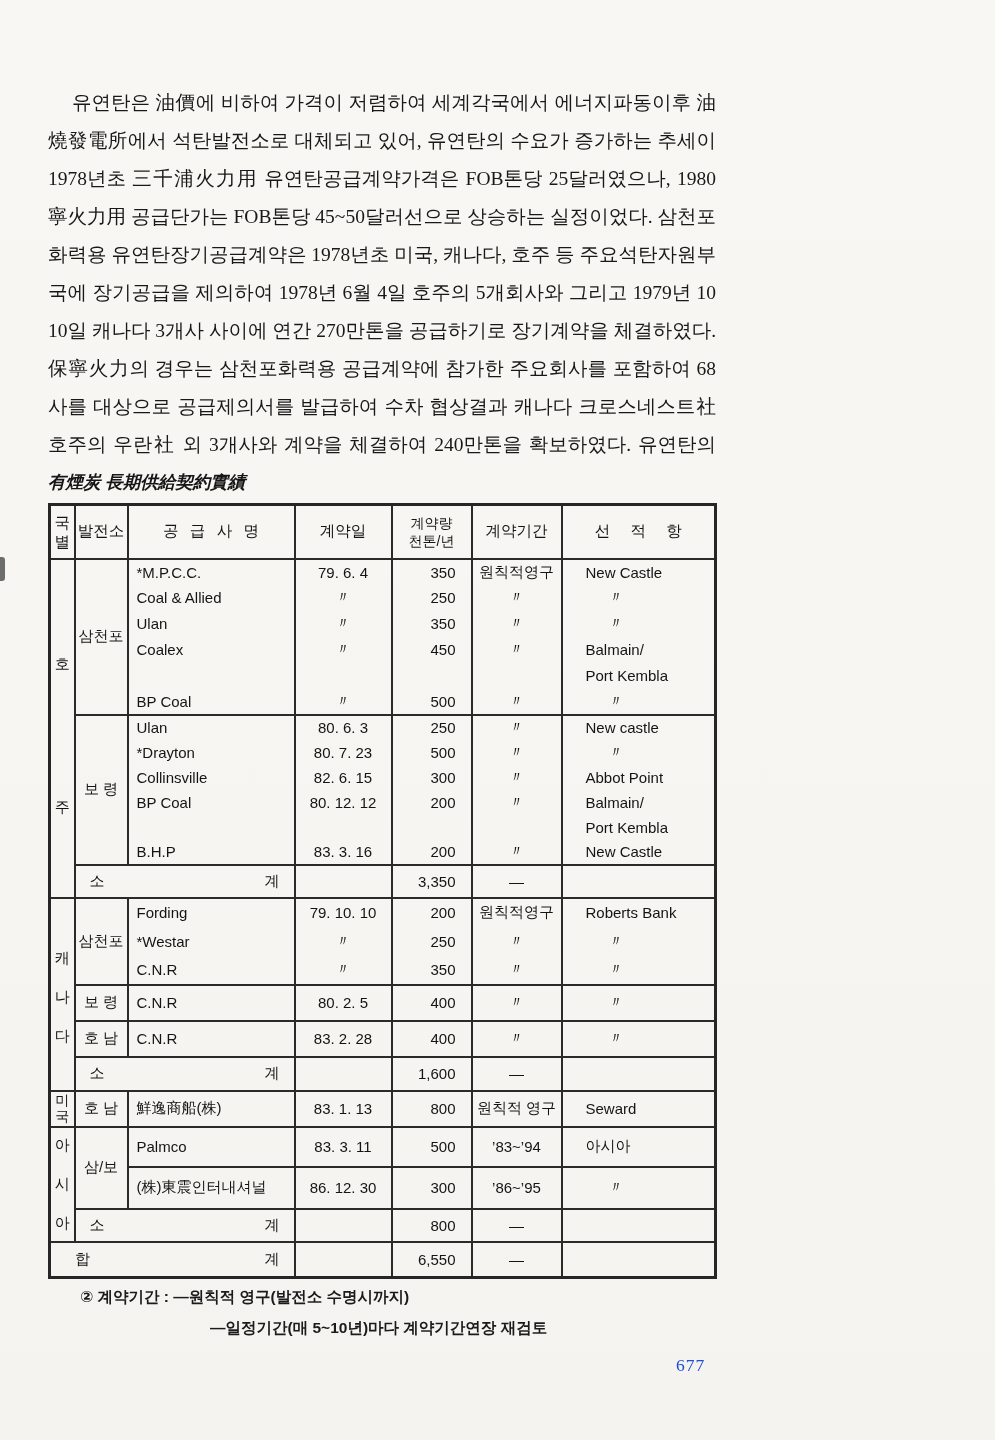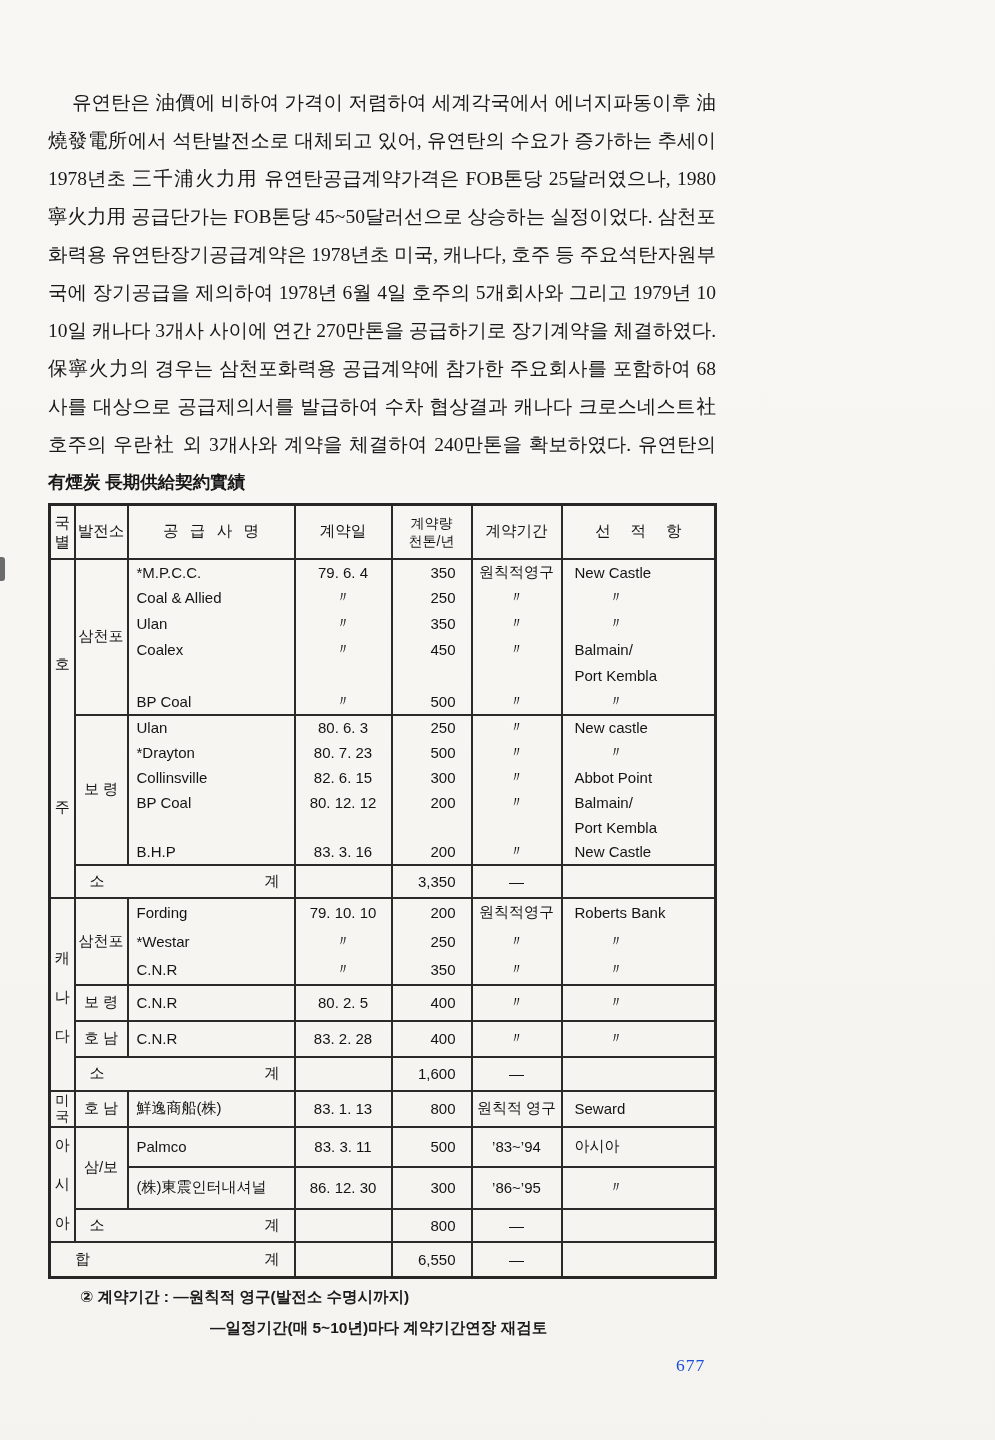--- a/index.html
+++ b/index.html
@@ -17,21 +17,21 @@
     position: absolute; left: 48px; top: 84px; width: 668px;
     font-size: 19.5px; line-height: 38px; color: #181818;
   }
   .para-line { text-align: justify; text-align-last: justify; white-space: normal; height: 38px; overflow: hidden; }
   .para-line.indent { text-indent: 24px; }
 
   
   .tbl-title {
     position: absolute; left: 48px; top: 470px;
     font-family: "Liberation Sans", "DejaVu Sans", sans-serif;
-    font-size: 17.5px; font-weight: bold; color: #161616;
+    font-size: 17.5px; font-weight: bold; color: #161616; font-style: italic;
   }
 
   
   table.contract {
     position: absolute; left: 48px; top: 503px;
     width: 666px; table-layout: fixed; border-collapse: collapse;
     border: 3px solid #262626;
     font-family: "Liberation Sans", "DejaVu Sans", sans-serif;
     font-size: 15px; color: #141414;
     background: transparent;
@@ -41,27 +41,27 @@
     border-top: 0; border-bottom: 0;
     padding: 0; vertical-align: middle; font-weight: normal;
     overflow: hidden; white-space: nowrap;
   }
   .contract th { border-bottom: 2px solid #2a2a2a; font-size: 15.5px; text-align: center; }
   .bb  { border-bottom: 2px solid #2a2a2a !important; }
 
   .hdr-stack { line-height: 19px; font-size: 15.5px; }
   .hdr-stack-sm { line-height: 18px; font-size: 14px; }
   .ws-mid { word-spacing: 7px; }
-  .ws-wide { word-spacing: 16px; font-family: Liberation Serif, serif; }
+  .ws-wide { word-spacing: 16px; }
 
   td.c-supplier { text-align: left; padding-left: 8px; }
   td.c-date { text-align: center; }
   td.c-qty { text-align: right; padding-right: 15px; margin-left: 26px; }
   td.c-period { text-align: center; }
-  td.c-port { text-align: left; padding-left: 12px; }
+  td.c-port { text-align: left; padding-left: 23px; }
   td.c-port.ditto { padding-left: 46px; }
   td.c-plant { text-align: center; }
 
   td.c-country { text-align: center; padding: 0; }
   .country-flex { display: flex; flex-direction: column; align-items: center; justify-content: center; width: 100%; }
   .country-au { height: 335px; gap: 124px; padding-top: 16px; }
   .country-ca { height: 188px; gap: 20px; padding-top: 6px; }
   .country-as { height: 107px; justify-content: space-between; padding: 5px 0; }
   .country-us { height: 34px; line-height: 16px; font-size: 14px; }
 

